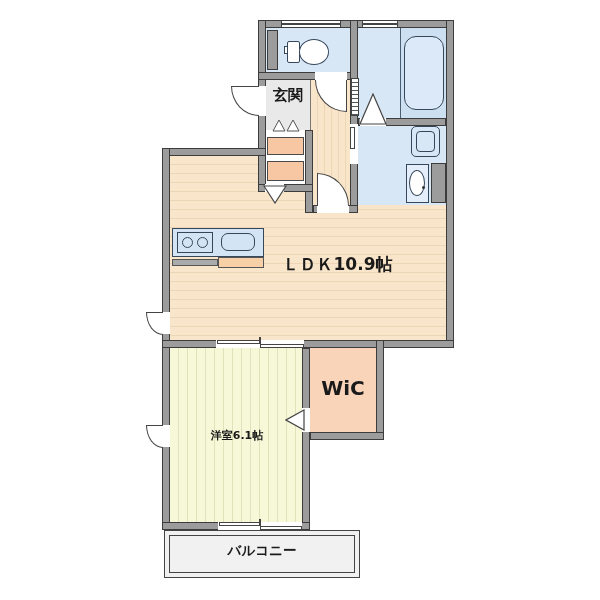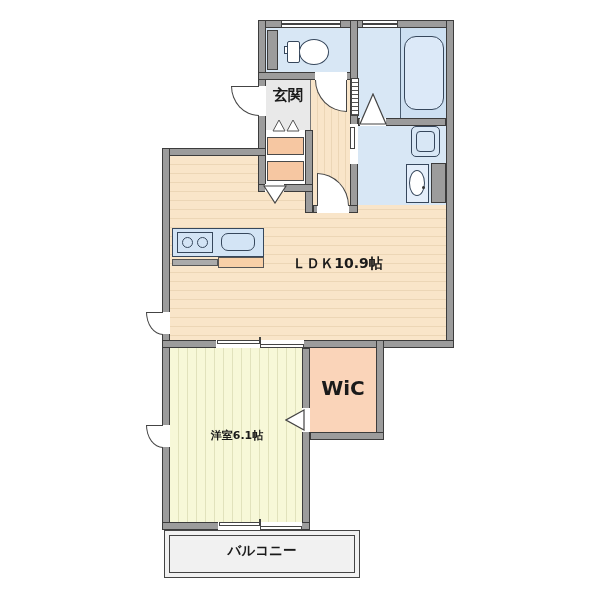--- a/index.html
+++ b/index.html
@@ -126,18 +126,18 @@
   </svg>
   <svg class="abs" style="left:263px;top:185px;" width="24" height="19" viewBox="0 0 24 19">
     <polygon points="1,1 23,1 12,18" fill="#ffffff" stroke="#444" stroke-width="1.2"></polygon>
   </svg>
   <svg class="abs" style="left:272px;top:119px;" width="30" height="13" viewBox="0 0 30 13">
     <polygon points="7,1 1,12 13,12" fill="#ffffff" stroke="#555" stroke-width="1"></polygon>
     <polygon points="21,1 15,12 27,12" fill="#ffffff" stroke="#555" stroke-width="1"></polygon>
   </svg>
 
   <div class="abs label" style="left:264px;top:85px;width:48px;height:20px;font-size:15px;">玄関</div>
-  <div class="abs label" style="left:240px;top:252px;width:195px;height:24px;font-size:14px;">ＬＤＫ10.9帖</div>
+  <div class="abs label" style="left:240px;top:252px;width:195px;height:24px;font-size:17px;">ＬＤＫ10.9帖</div>
   <div class="abs label" style="left:172px;top:424px;width:130px;height:22px;font-size:11px;">洋室6.1帖</div>
   <div class="abs label" style="left:164px;top:542px;width:196px;height:18px;font-size:13.5px;">バルコニー</div>
   <div class="abs label" style="left:310px;top:374px;width:66px;height:28px;font-size:20px;">WiC</div>
 
 </div>
 
 </body></html>

